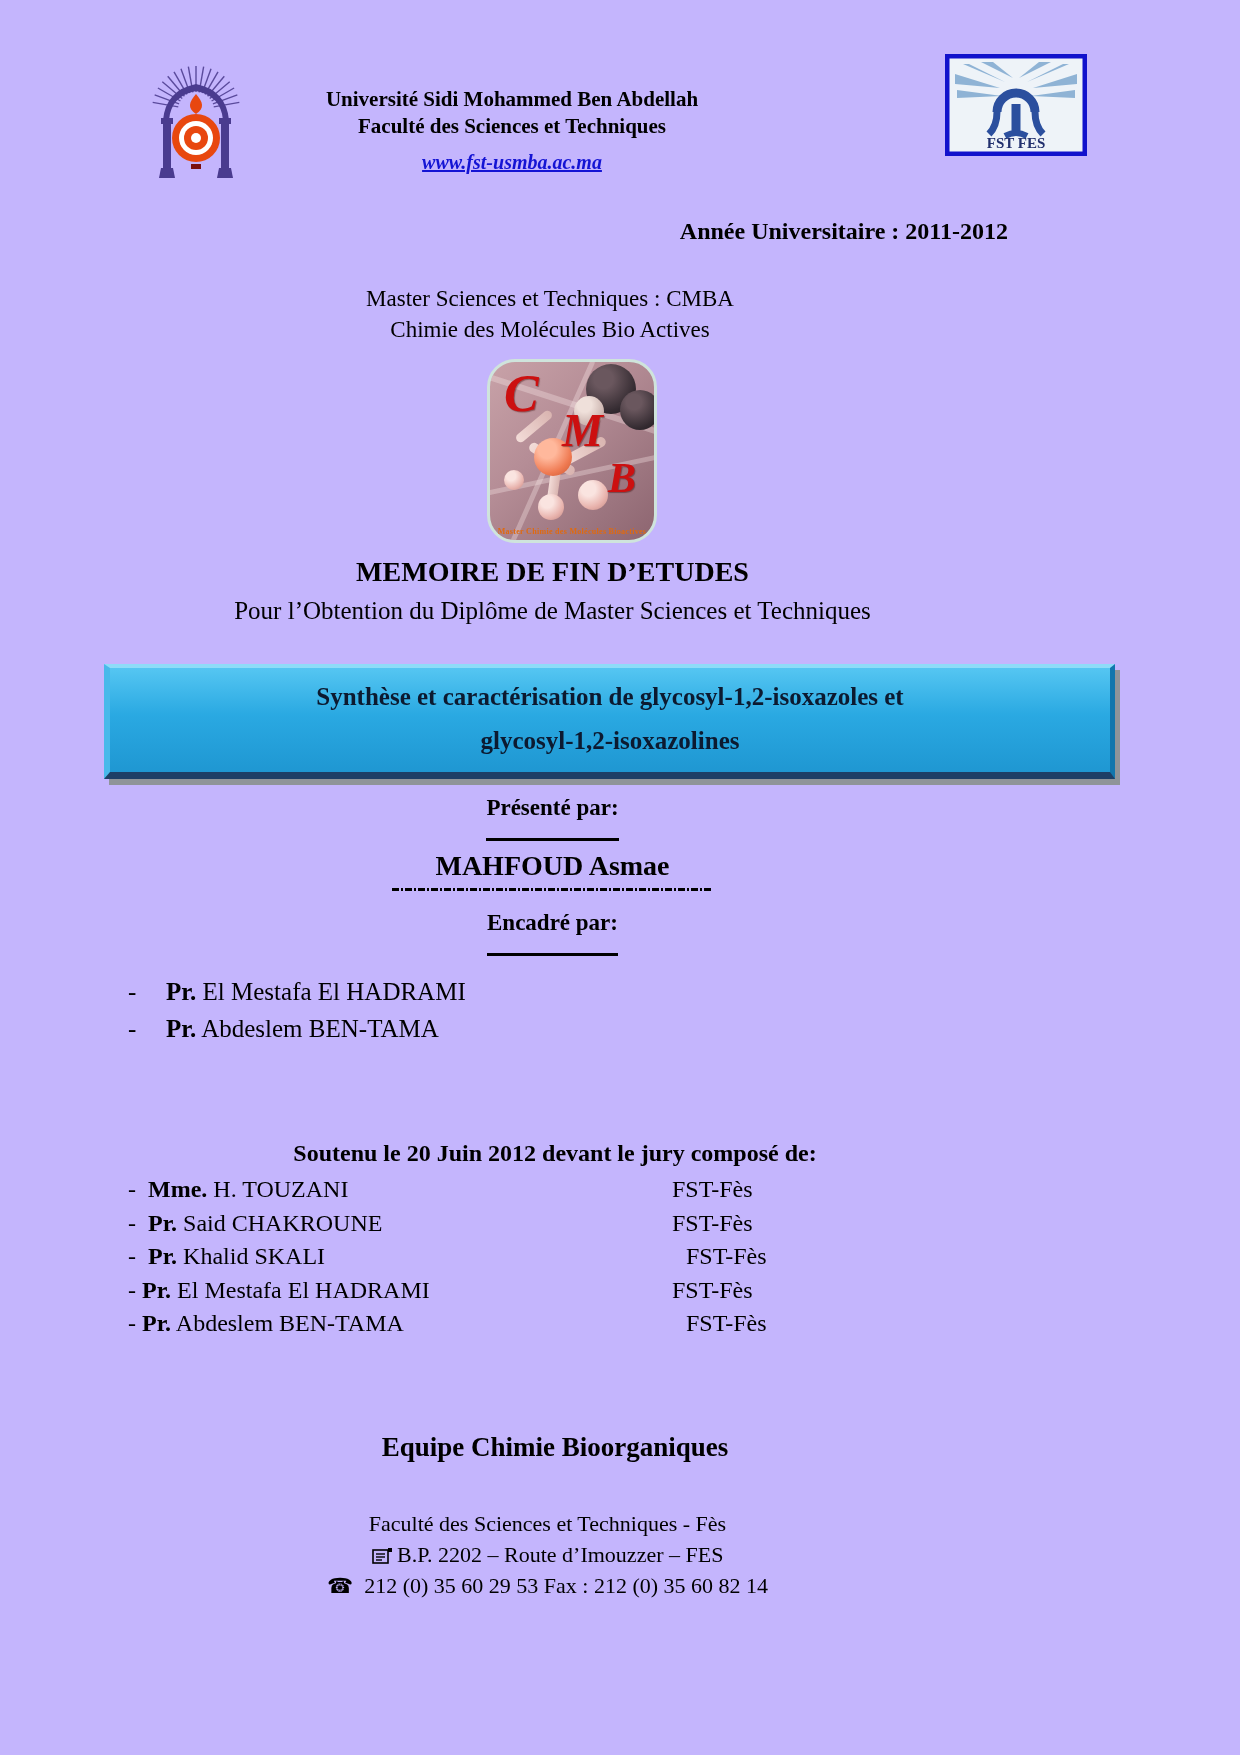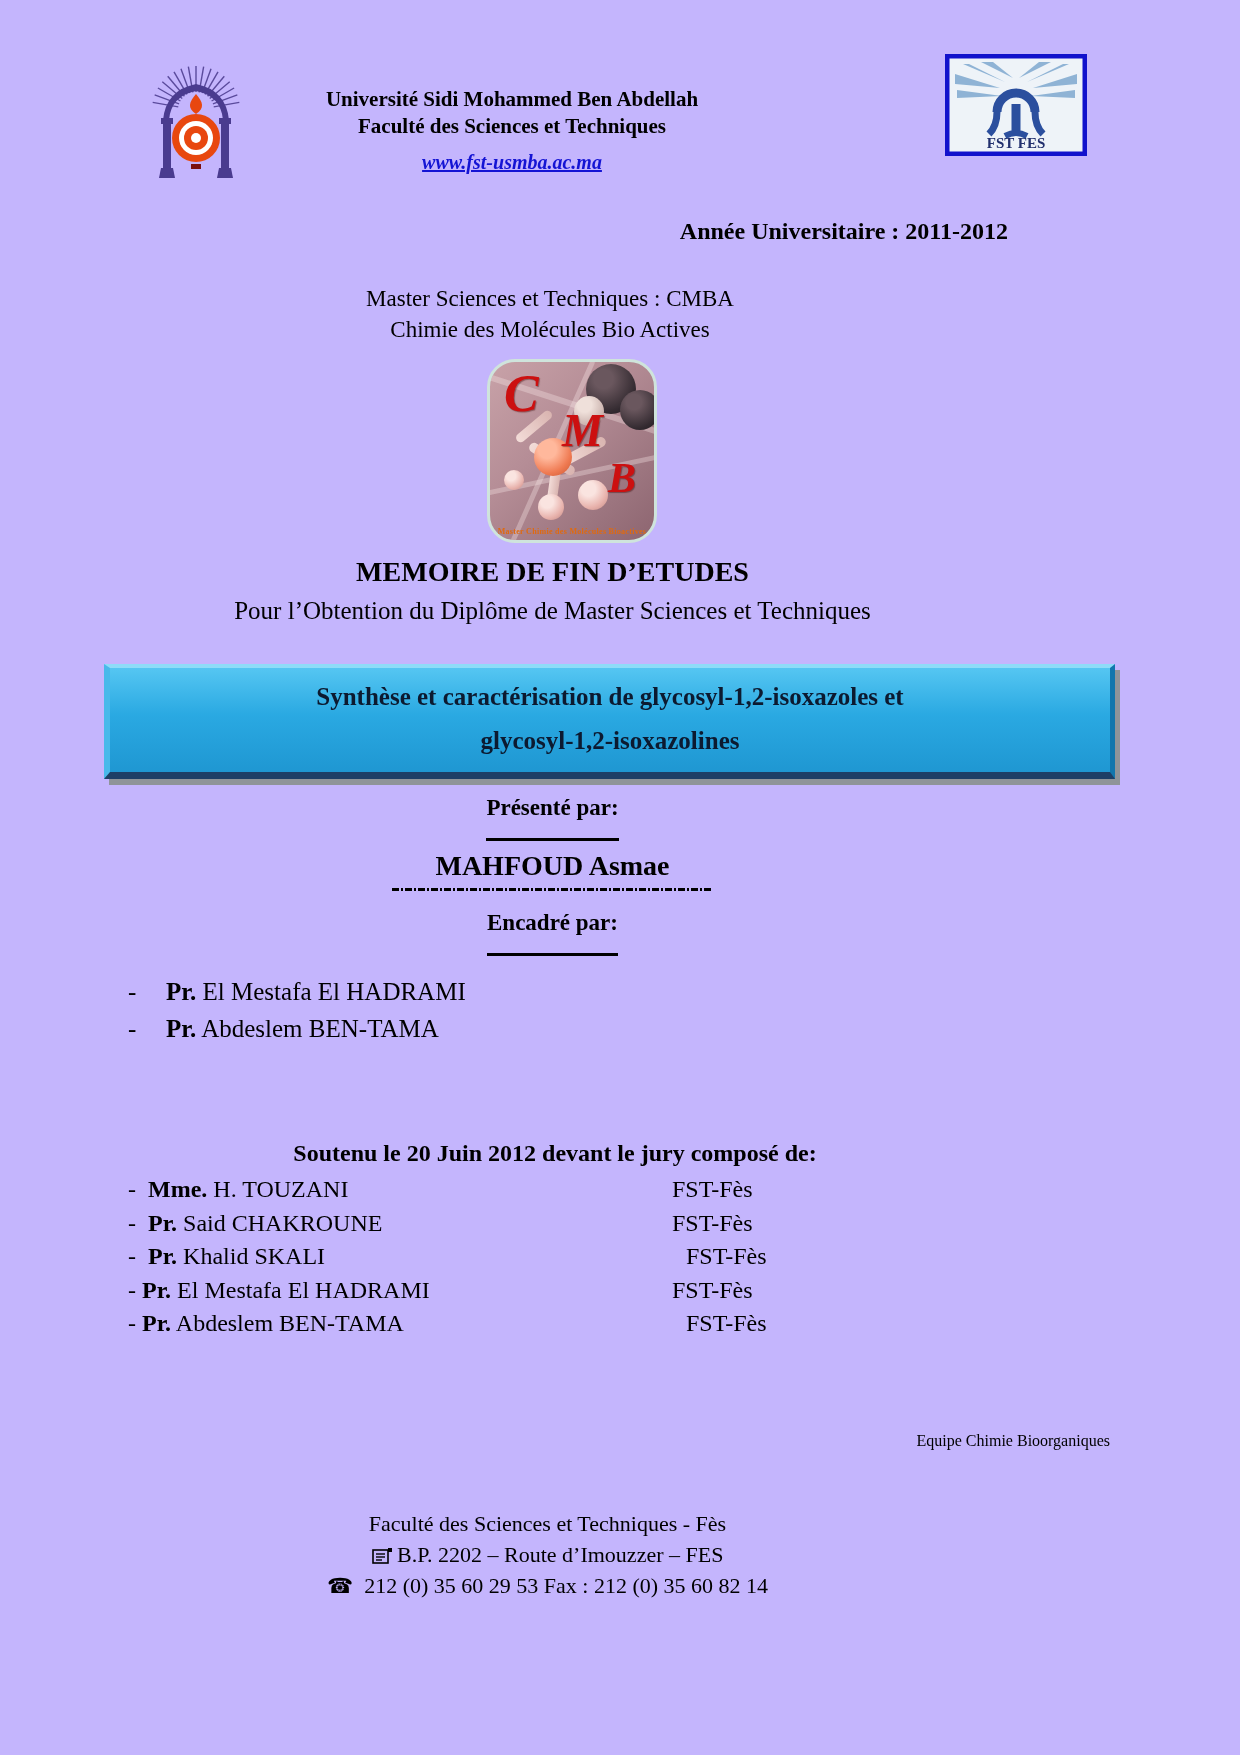--- a/index.html
+++ b/index.html
@@ -76,21 +76,21 @@
   .soutenu{position:absolute;left:0;top:1104px;width:1110px;text-align:center;font-weight:bold;font-size:24px;margin-top:36px;}
   .jury{position:absolute;left:0;top:1176px;width:1240px;font-size:24px;}
   .jury-row{position:relative;height:33.5px;}
   .jury-left{position:absolute;left:128px;white-space:nowrap;}
   .jury-aff{position:absolute;left:672px;}
   .jury-row:nth-child(3) .jury-aff,
   .jury-row:nth-child(5) .jury-aff{left:686px;}
 
   
   .stage{position:absolute;left:0;top:1378px;width:1110px;text-align:center;font-weight:bold;font-size:24px;}
-  .equipe{position:absolute;left:0;top:1432px;width:1110px;text-align:right;font-weight:normal;font-size:16px;}
+  .equipe{position:absolute;left:0;top:1432px;width:1110px;text-align:center;font-weight:bold;font-size:27px;}
 
   
   .footer{position:absolute;left:0;top:1508px;width:1095px;text-align:center;font-size:22px;line-height:31px;}
   .phone-glyph{font-family:"DejaVu Sans",sans-serif;font-size:21px;}
   .mail-icon-svg{vertical-align:-2px;}
 </style>
 </head>
 <body>
 
 <div class="page">

